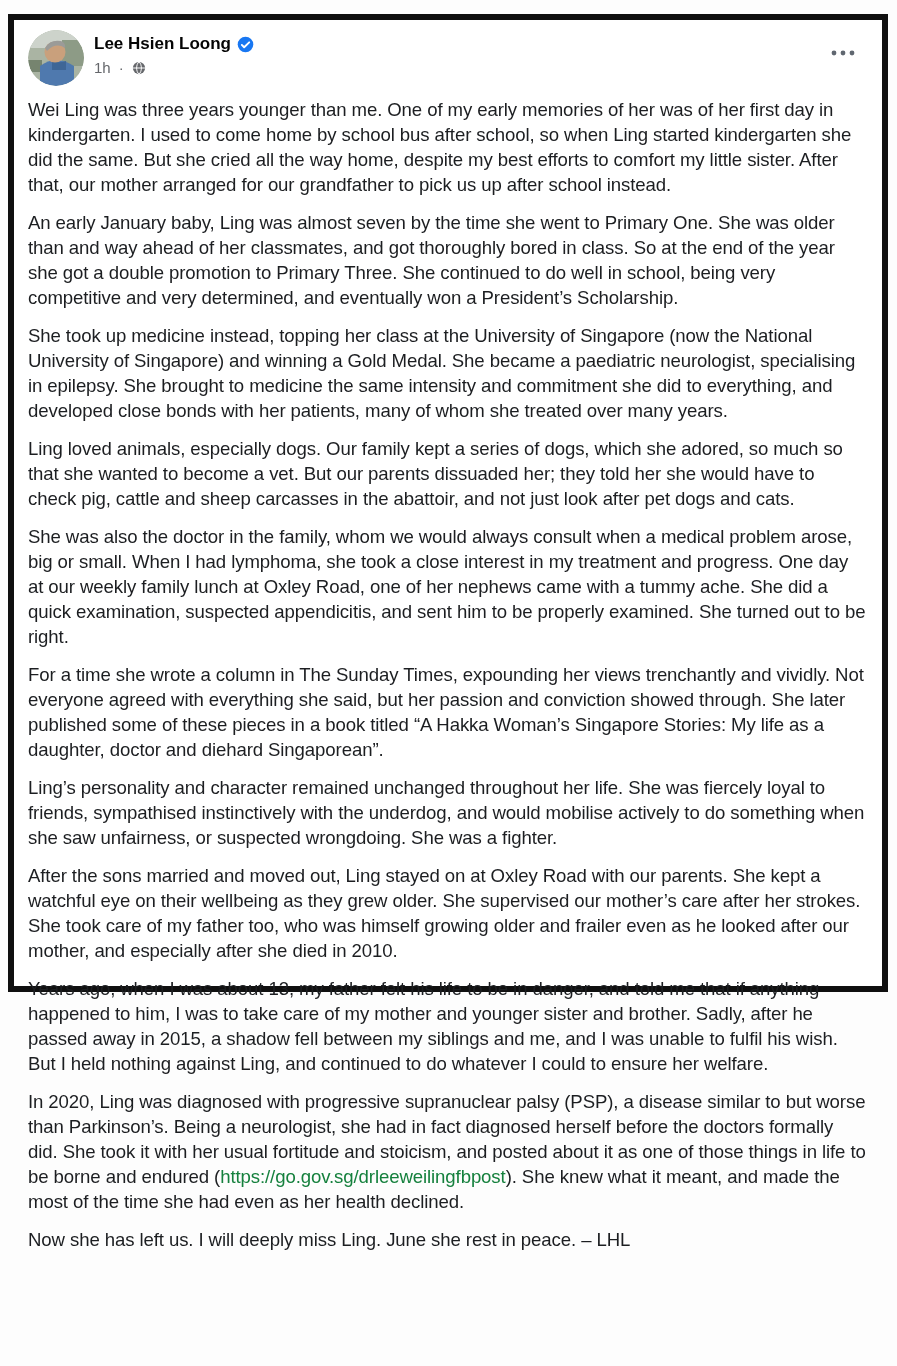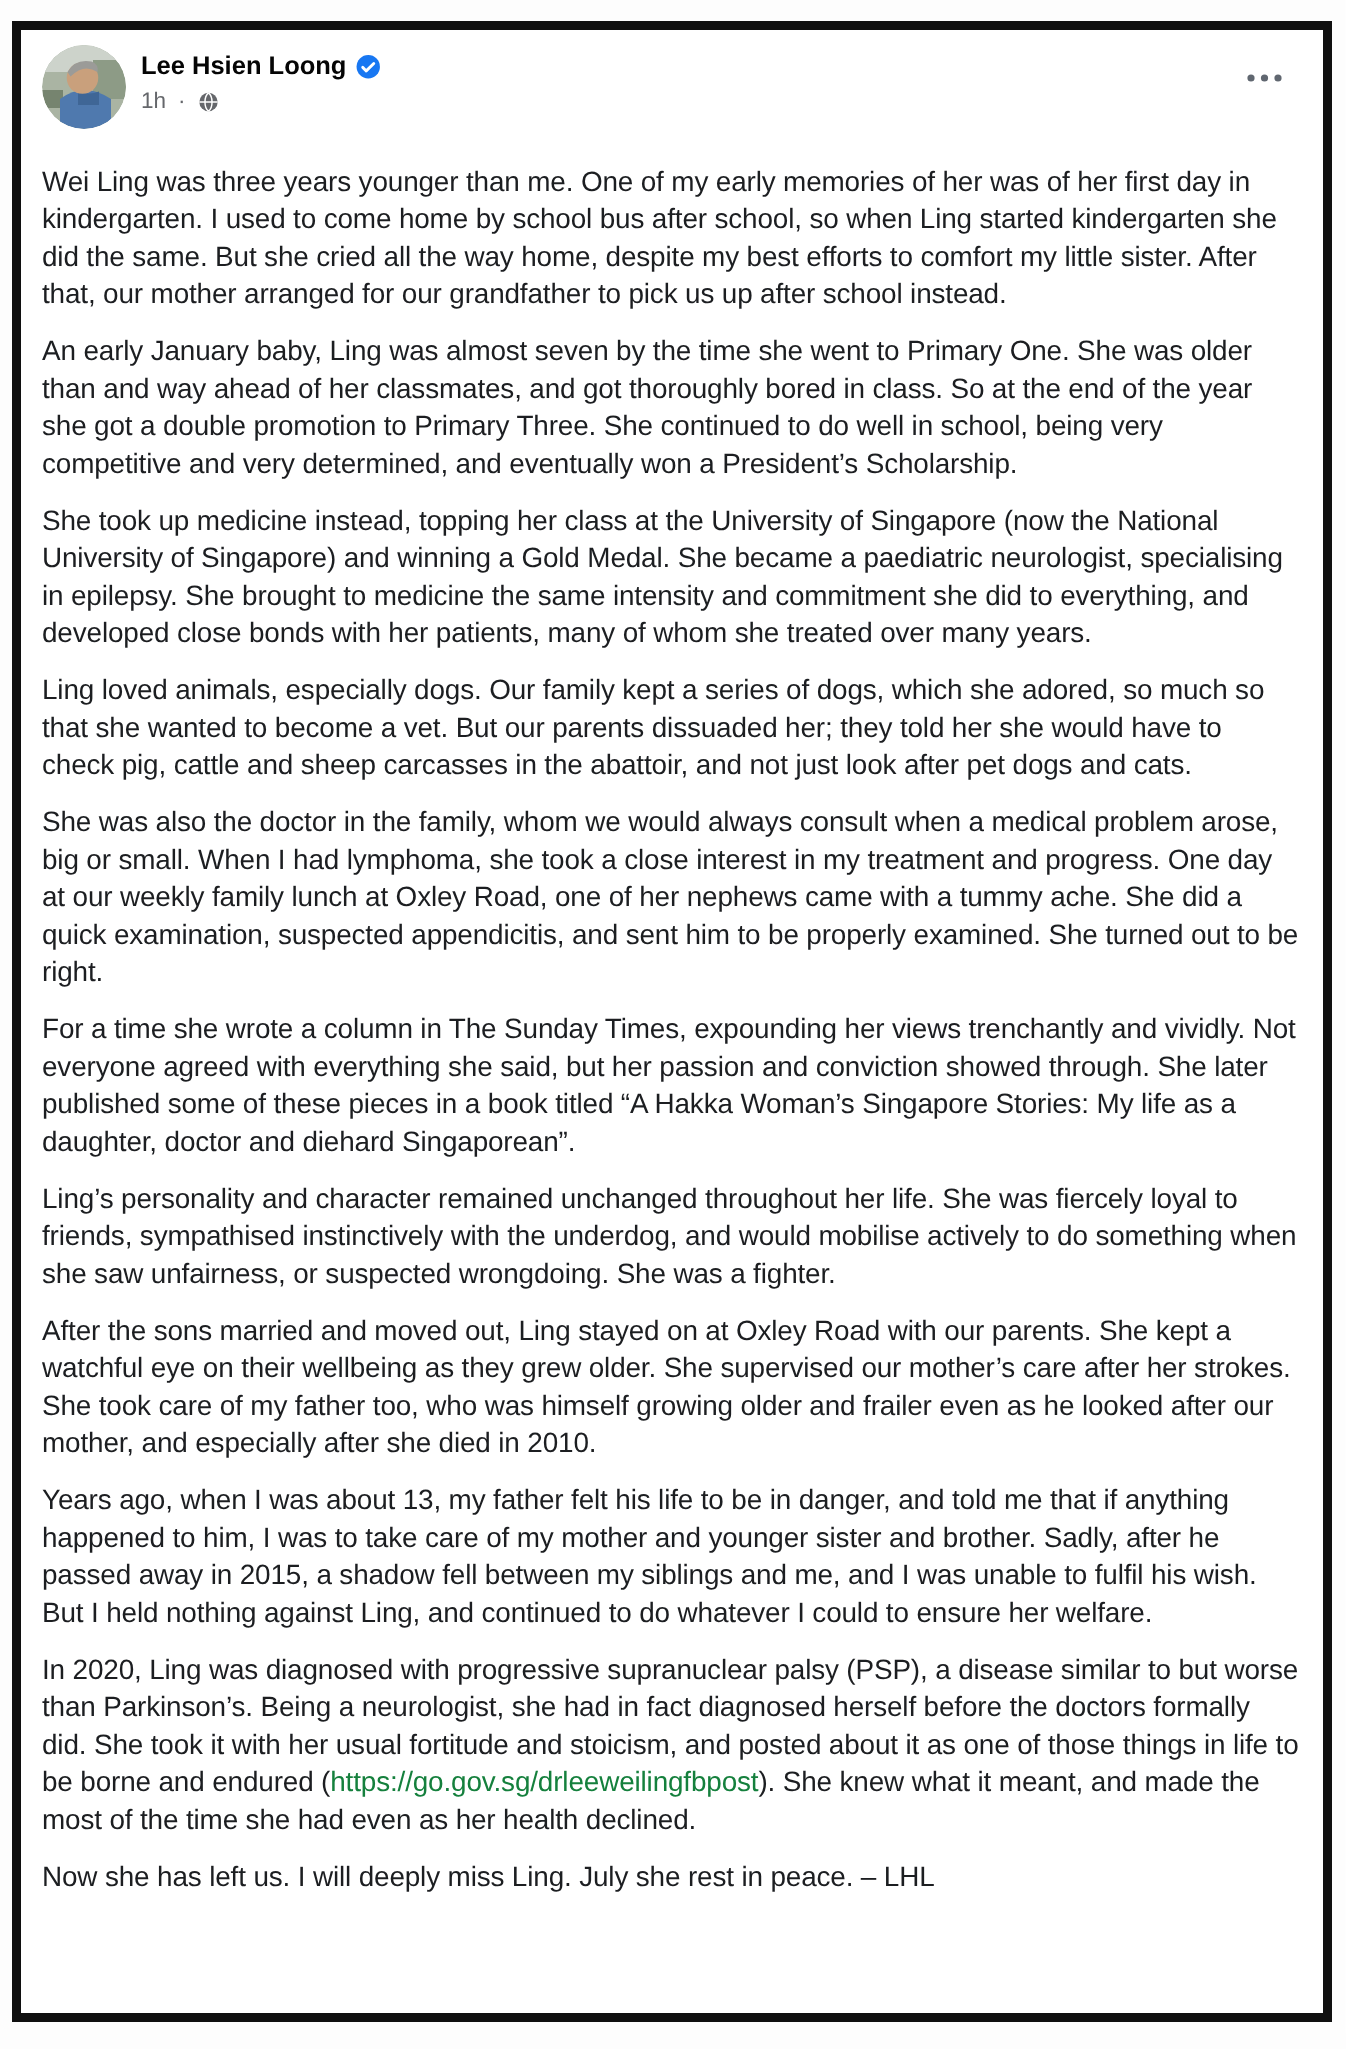--- a/index.html
+++ b/index.html
@@ -3,21 +3,21 @@
 <meta charset="utf-8">
 <style>
   * { margin:0; padding:0; box-sizing:border-box; }
   html,body { background:#fdfdfd; }
   .page {
     position:relative; width:897px; height:1366px;
     background:#fdfdfd; overflow:hidden;
     font-family:"Liberation Sans","DejaVu Sans",sans-serif;
   }
   .frame {
-    position:absolute; left:8px; top:14px; width:880px; height:1334px;
+    position:absolute; left:8px; top:14px; width:880px; height:978px;
     background:#ffffff; border:6px solid #101010;
     padding:10px 16px 0 14px;
   }
   
   .post-header { display:flex; align-items:flex-start; gap:10px; }
   .avatar {
     width:56px; height:56px; border-radius:50%; overflow:hidden; flex:0 0 56px;
     cursor:pointer;
   }
   .avatar svg { display:block; }
@@ -31,21 +31,21 @@
     display:flex; align-items:center; gap:8px;
     font-size:15px; color:#65676b; margin-top:5px;
   }
   .meta-sep { color:#65676b; }
   .globe { display:inline-flex; align-items:center; margin-top:1px; }
   .more-btn {
     margin-left:auto; margin-right:6px; margin-top:10px;
     cursor:pointer; padding:4px;
   }
   
-  .post-body { margin-top:22px; }
+  .post-body { margin-top:11px; }
   .post-body p {
     font-size:18.6px; line-height:25px; color:#1c1e21;
     margin-bottom:13px; letter-spacing:-0.1px;
   }
   .post-link { color:#15803d; text-decoration:none; cursor:pointer; }
   
   .watermark {
     position:absolute; right:14px; bottom:0px;
     display:flex; align-items:center; gap:9px;
     font-size:26px; color:#a6a6a6; white-space:nowrap;
@@ -112,18 +112,18 @@
       <p>Wei Ling was three years younger than me. One of my early memories of her was of her first day in kindergarten. I used to come home by school bus after school, so when Ling started kindergarten she did the same. But she cried all the way home, despite my best efforts to comfort my little sister. After that, our mother arranged for our grandfather to pick us up after school instead.</p>
       <p>An early January baby, Ling was almost seven by the time she went to Primary One. She was older than and way ahead of her classmates, and got thoroughly bored in class. So at the end of the year she got a double promotion to Primary Three. She continued to do well in school, being very competitive and very determined, and eventually won a President’s Scholarship.</p>
       <p>She took up medicine instead, topping her class at the University of Singapore (now the National University of Singapore) and winning a Gold Medal. She became a paediatric neurologist, specialising in epilepsy. She brought to medicine the same intensity and commitment she did to everything, and developed close bonds with her patients, many of whom she treated over many years.</p>
       <p>Ling loved animals, especially dogs. Our family kept a series of dogs, which she adored, so much so that she wanted to become a vet. But our parents dissuaded her; they told her she would have to check pig, cattle and sheep carcasses in the abattoir, and not just look after pet dogs and cats.</p>
       <p>She was also the doctor in the family, whom we would always consult when a medical problem arose, big or small. When I had lymphoma, she took a close interest in my treatment and progress. One day at our weekly family lunch at Oxley Road, one of her nephews came with a tummy ache. She did a quick examination, suspected appendicitis, and sent him to be properly examined. She turned out to be right.</p>
       <p>For a time she wrote a column in The Sunday Times, expounding her views trenchantly and vividly. Not everyone agreed with everything she said, but her passion and conviction showed through. She later published some of these pieces in a book titled “A Hakka Woman’s Singapore Stories:  My life as a daughter, doctor and diehard Singaporean”.</p>
       <p>Ling’s personality and character remained unchanged throughout her life. She was fiercely loyal to friends, sympathised instinctively with the underdog, and would mobilise actively to do something when she saw unfairness, or suspected wrongdoing. She was a fighter.</p>
       <p>After the sons married and moved out, Ling stayed on at Oxley Road with our parents. She kept a watchful eye on their wellbeing as they grew older. She supervised our mother’s care after her strokes. She took care of my father too, who was himself growing older and frailer even as he looked after our mother, and especially after she died in 2010.</p>
       <p>Years ago, when I was about 13, my father felt his life to be in danger, and told me that if anything happened to him, I was to take care of my mother and younger sister and brother. Sadly, after he passed away in 2015, a shadow fell between my siblings and me, and I was unable to fulfil his wish. But I held nothing against Ling, and continued to do whatever I could to ensure her welfare.</p>
       <p><span>In 2020, Ling was diagnosed with progressive supranuclear palsy (PSP), a disease similar to but worse than Parkinson’s. Being a neurologist, she had in fact diagnosed herself before the doctors formally did. She took it with her usual fortitude and stoicism, and posted about it as one of those things in life to be borne and endured (</span><a class="post-link">https://go.gov.sg/drleeweilingfbpost</a><span>). She knew what it meant, and made the most of the time she had even as her health declined.</span></p>
-      <p>Now she has left us. I will deeply miss Ling. July she rest in peace. – LHL</p>
+      <p>Now she has left us. I will deeply miss Ling. June she rest in peace. – LHL</p>
     </div>
 
 
   </div>
 </div>
 
 </body></html>

